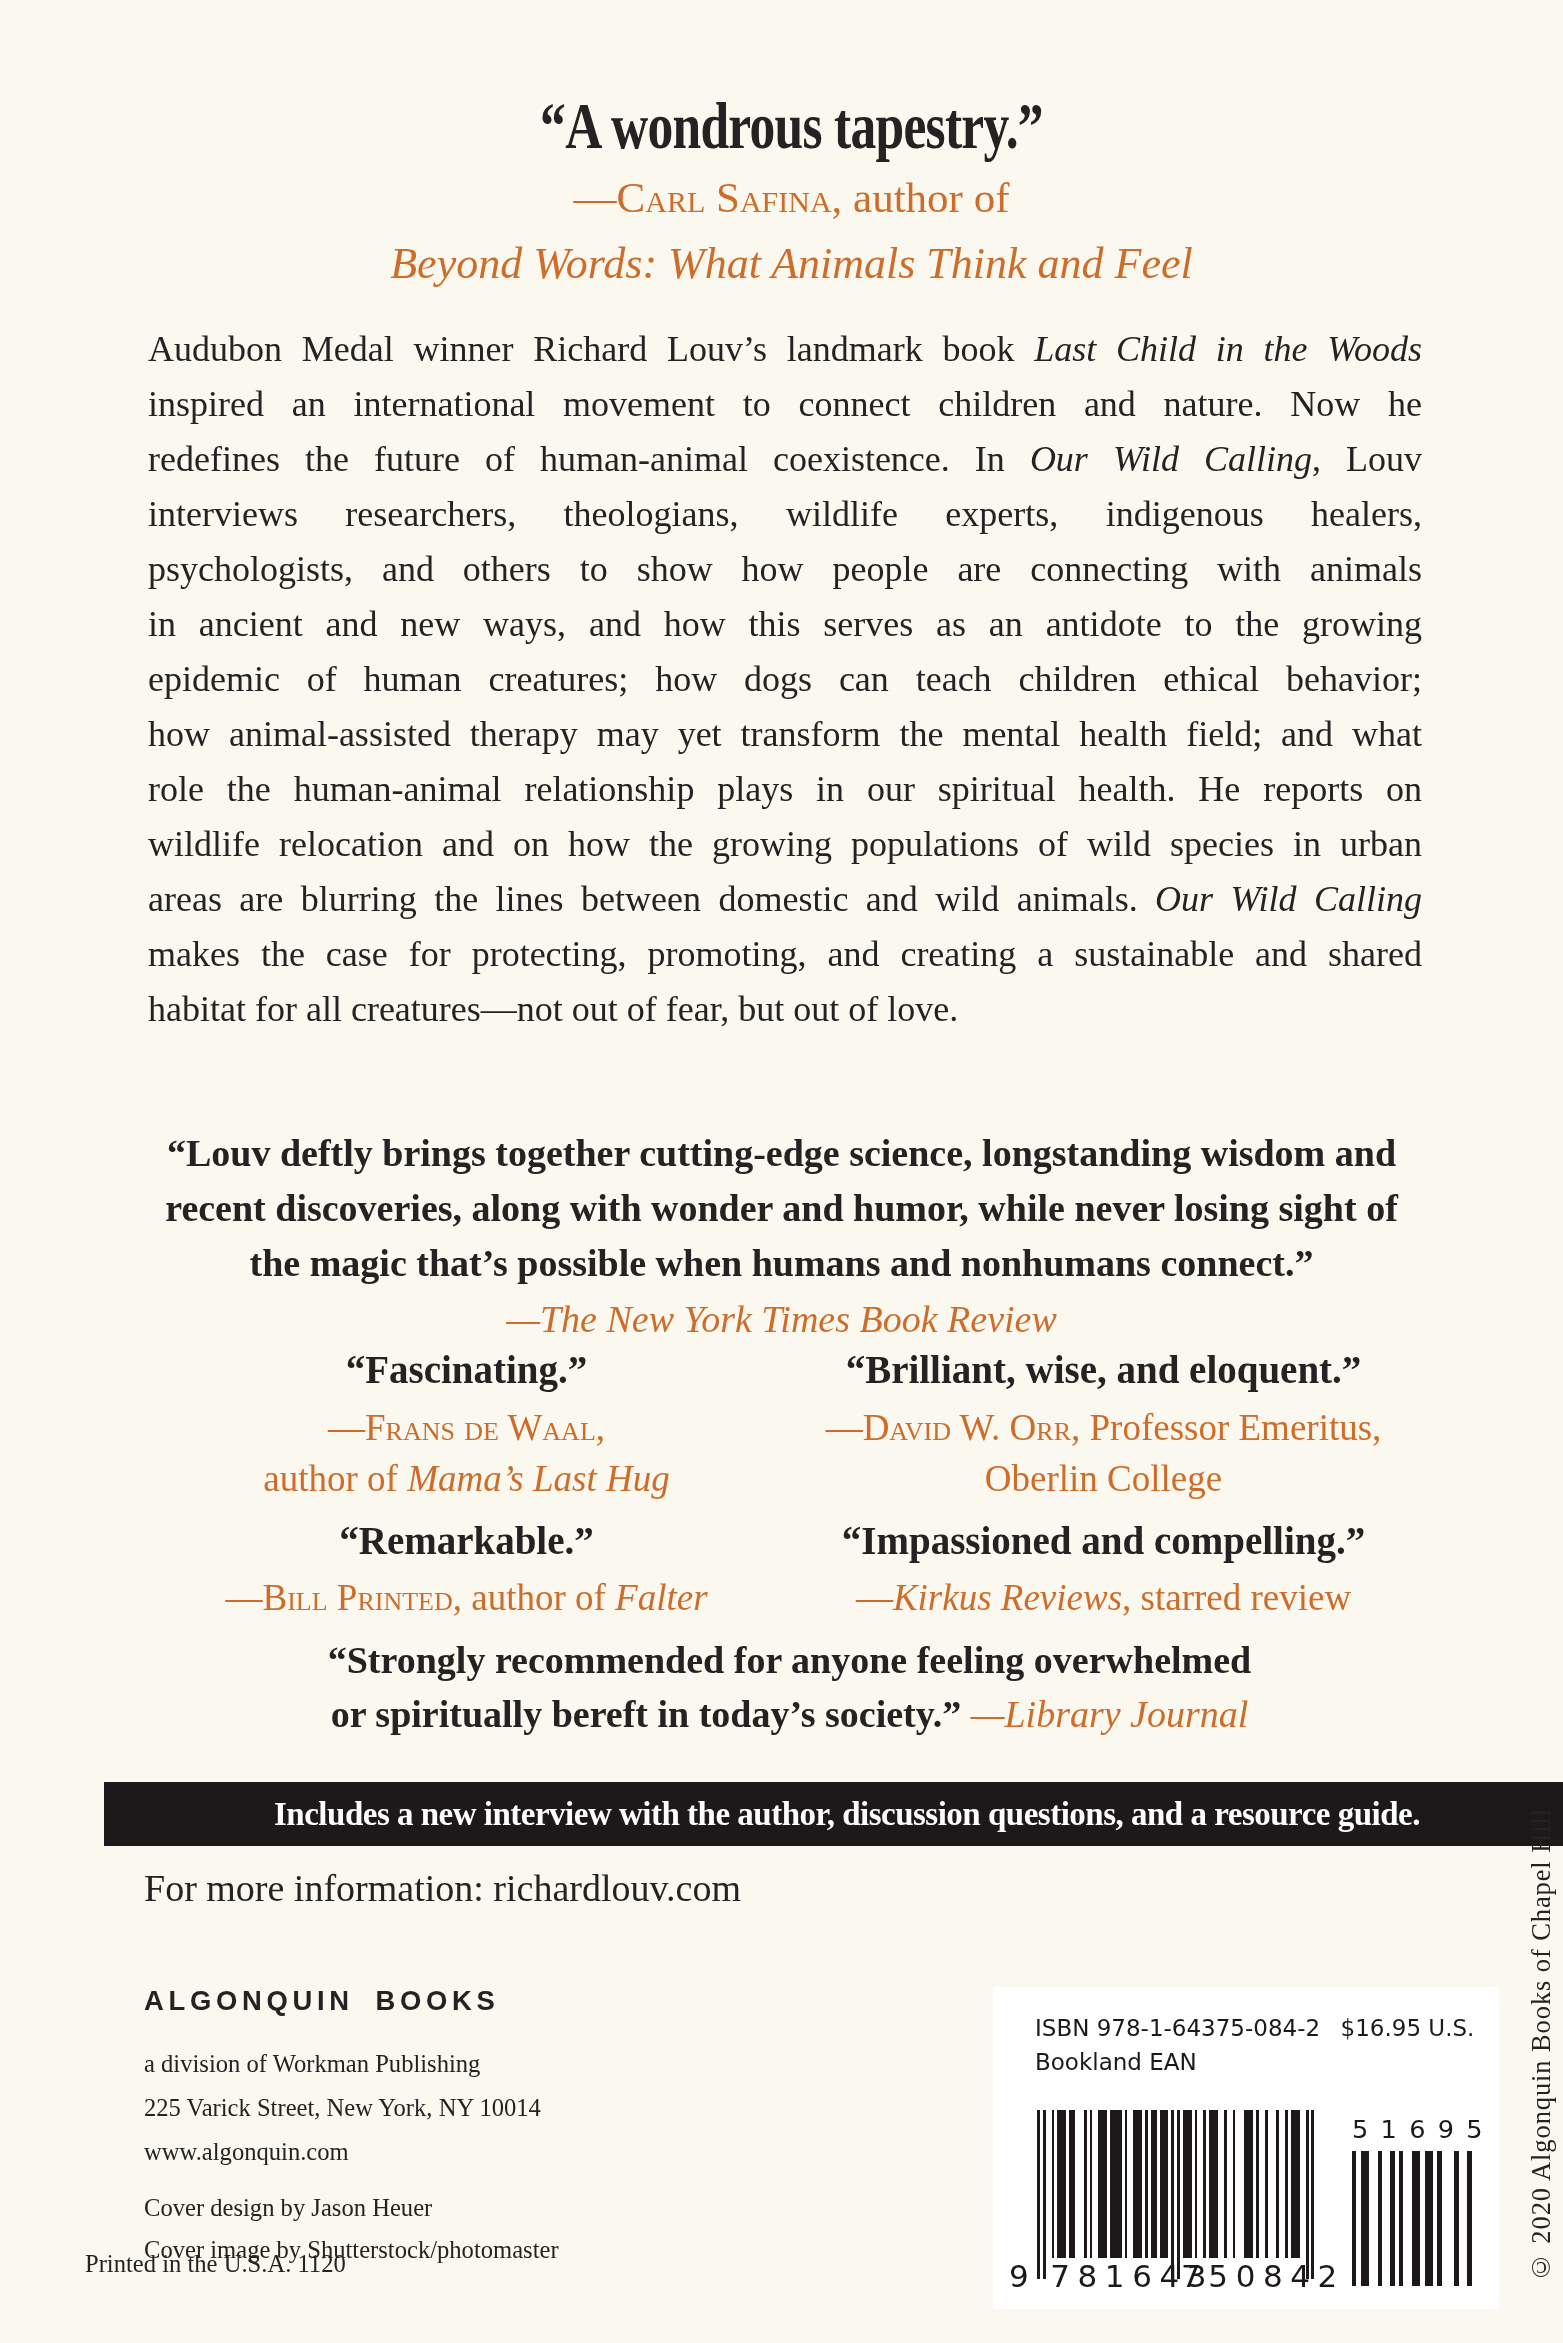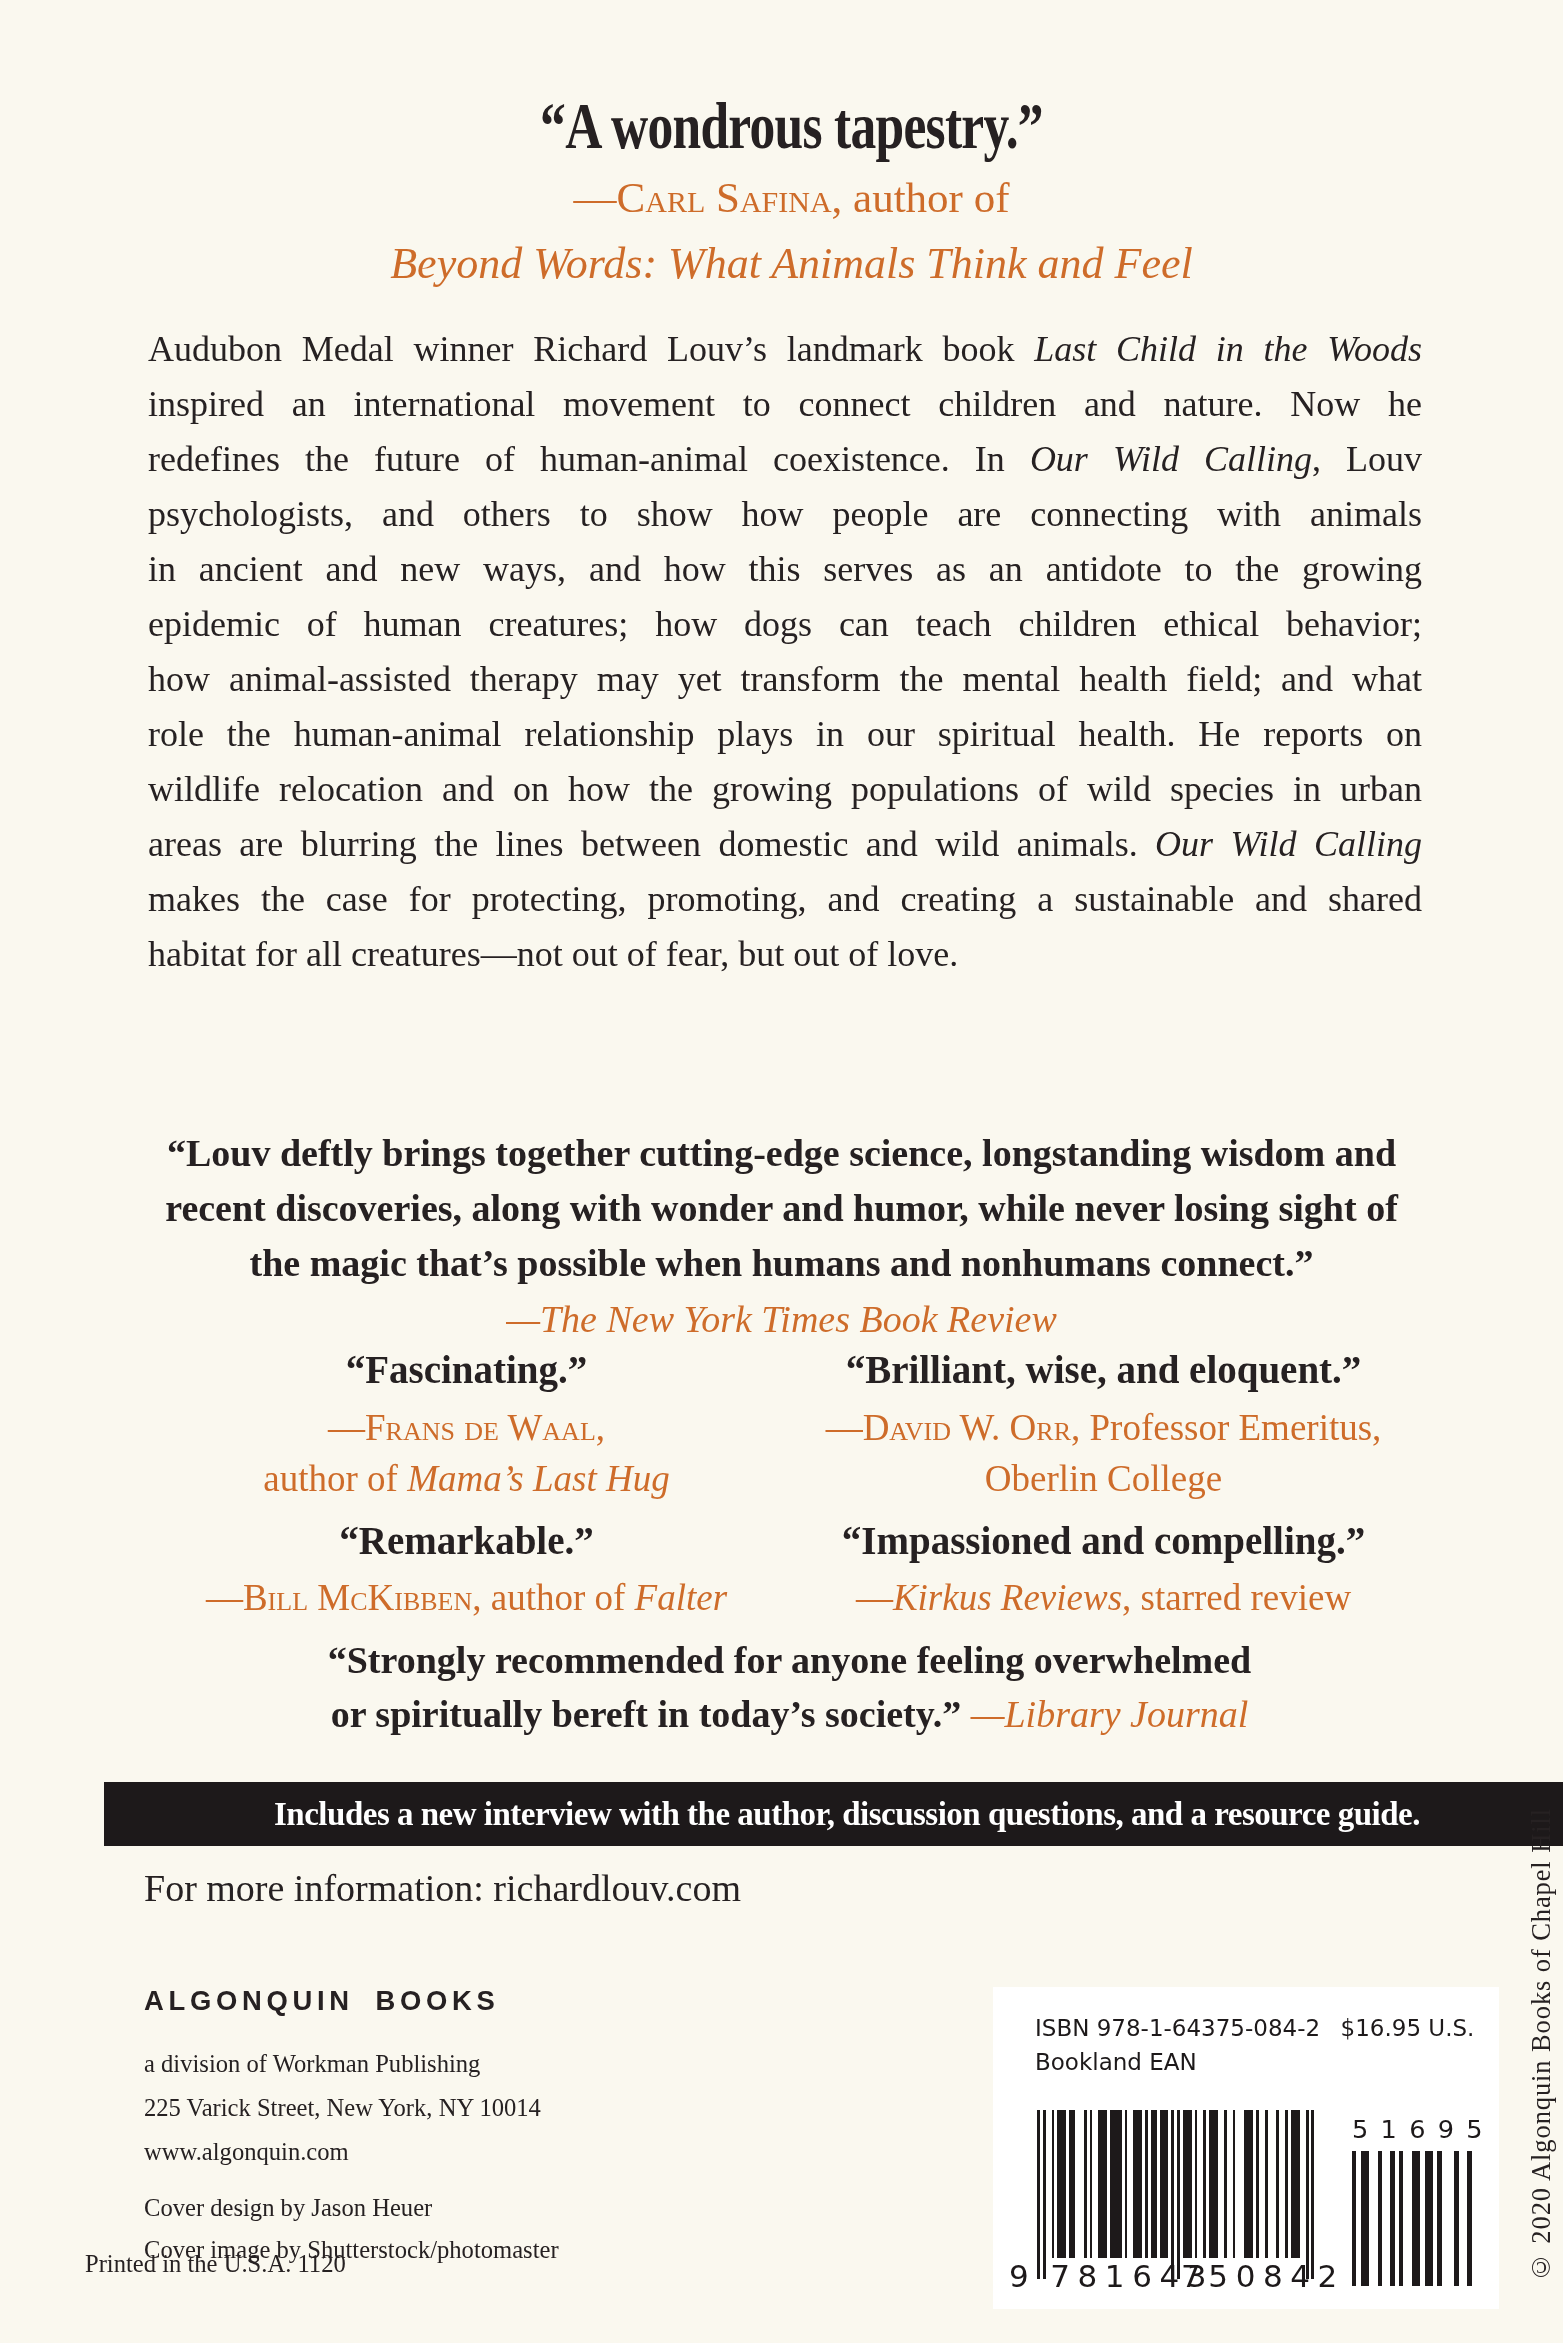--- a/index.html
+++ b/index.html
@@ -109,20 +109,21 @@
   <div class="top-quote">
     <div class="main-quote">“A wondrous tapestry.”</div>
     <div class="quote-attr"><span>—</span><span class="sc">Carl Safina</span><span>, author of</span></div>
     <div class="quote-work">Beyond Words: What Animals Think and Feel</div>
   </div>
 
   <div class="description" id="description">
       <div class="jline"><span>Audubon Medal winner Richard Louv’s landmark book </span><span class="it">Last Child in the Woods</span></div>
       <div class="jline"><span>inspired an international movement to connect children and nature. Now he</span></div>
       <div class="jline"><span>redefines the future of human-animal coexistence. In </span><span class="it">Our Wild Calling</span><span>, Louv</span></div>
+      <div class="jline"><span>interviews researchers, theologians, wildlife experts, indigenous healers,</span></div>
       <div class="jline"><span>psychologists, and others to show how people are connecting with animals</span></div>
       <div class="jline"><span>in ancient and new ways, and how this serves as an antidote to the growing</span></div>
       <div class="jline"><span>epidemic of human creatures; how dogs can teach children ethical behavior;</span></div>
       <div class="jline"><span>how animal-assisted therapy may yet transform the mental health field; and what</span></div>
       <div class="jline"><span>role the human-animal relationship plays in our spiritual health. He reports on</span></div>
       <div class="jline"><span>wildlife relocation and on how the growing populations of wild species in urban</span></div>
       <div class="jline"><span>areas are blurring the lines between domestic and wild animals. </span><span class="it">Our Wild Calling</span></div>
       <div class="jline"><span>makes the case for protecting, promoting, and creating a sustainable and shared</span></div>
       <div class="jline jlast"><span>habitat for all creatures—not out of fear, but out of love.</span></div>
     </div>
@@ -145,21 +146,21 @@
     <div class="blurb">
       <div class="blurb-quote">“Brilliant, wise, and eloquent.”</div>
       <div class="blurb-attr">
         <div><span>—</span><span class="sc">David W. Orr</span><span>, Professor Emeritus,</span></div>
         <div><span>Oberlin College</span></div>
       </div>
     </div>
     <div class="blurb">
       <div class="blurb-quote">“Remarkable.”</div>
       <div class="blurb-attr">
-        <div><span>—</span><span class="sc">Bill McKibben</span><span>, author of </span><span class="it">Falter</span></div>
+        <div><span>—</span><span class="sc">Bill Printed</span><span>, author of </span><span class="it">Falter</span></div>
       </div>
     </div>
     <div class="blurb">
       <div class="blurb-quote">“Impassioned and compelling.”</div>
       <div class="blurb-attr">
         <div><span>—</span><span class="it">Kirkus Reviews</span><span>, starred review</span></div>
       </div>
     </div>
   </div>
 

